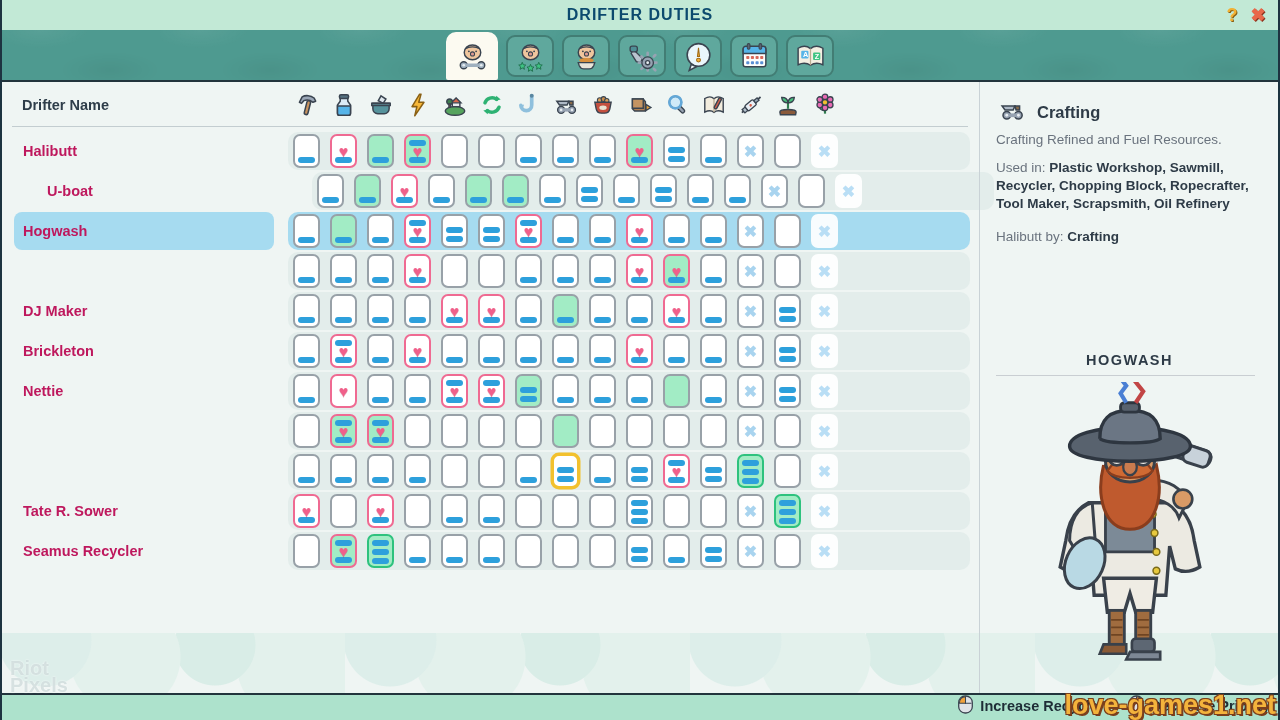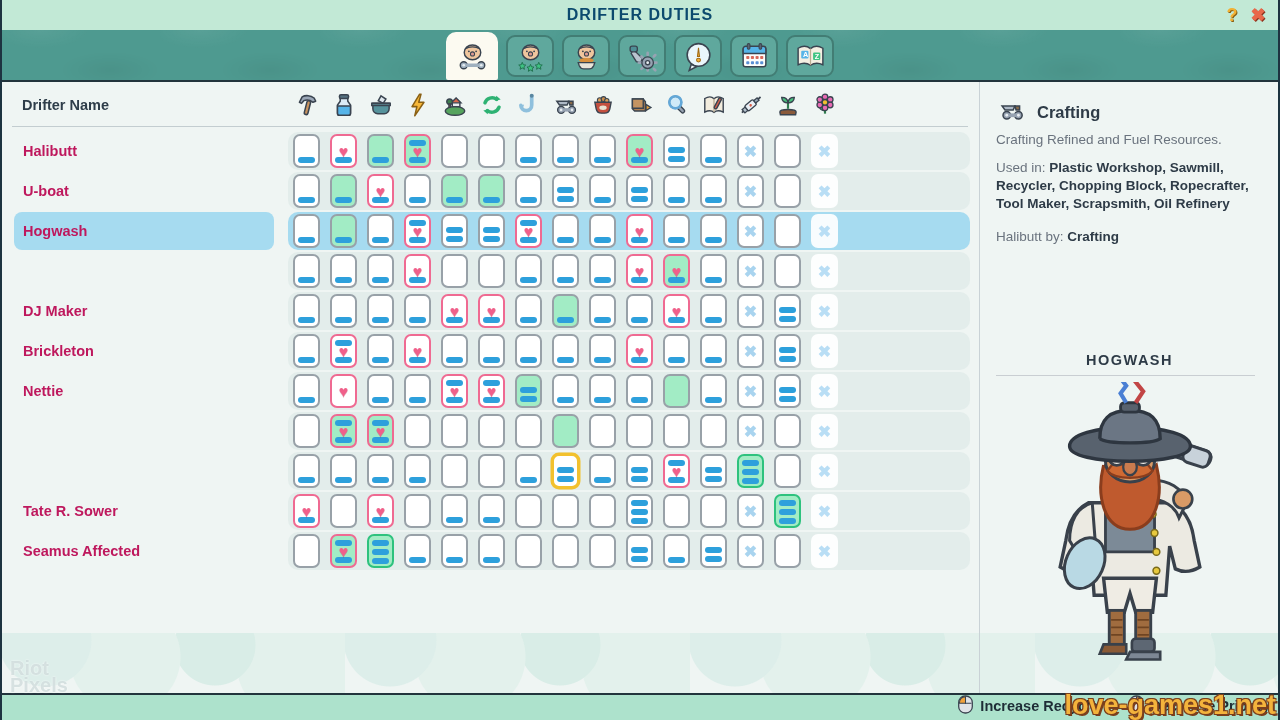--- a/index.html
+++ b/index.html
@@ -396,21 +396,21 @@
           </div>
           <div class="cell">
             <span class="xmark">✖</span>
           </div>
           <div class="cell"></div>
           <div class="cell plain">
             <span class="xmark">✖</span>
           </div>
         </div>
       </div>
-      <div class="row" style="top: 172px;">
+      <div class="row" style="top: 172px; margin-left: 24px;">
         <div class="namebox">
           <span>U-boat</span>
         </div>
         <div class="pill">
           <div class="cell">
             <div class="bar" style="bottom: 3px;"></div>
           </div>
           <div class="cell green">
             <div class="bar" style="bottom: 3px;"></div>
           </div>
@@ -848,21 +848,21 @@
             <div class="bar" style="bottom: 11px;"></div>
             <div class="bar" style="bottom: 20px;"></div>
           </div>
           <div class="cell plain">
             <span class="xmark">✖</span>
           </div>
         </div>
       </div>
       <div class="row" style="top: 532px;">
         <div class="namebox">
-          <span>Seamus Affected</span>
+          <span>Seamus Recycler</span>
         </div>
         <div class="pill">
           <div class="cell"></div>
           <div class="cell green heartb">
             <div class="bar" style="bottom: 3px;"></div>
             <div class="bar" style="bottom: 20px;"></div>
             <span class="heart">♥</span>
           </div>
           <div class="cell green greenb">
             <div class="bar" style="bottom: 2px;"></div>

